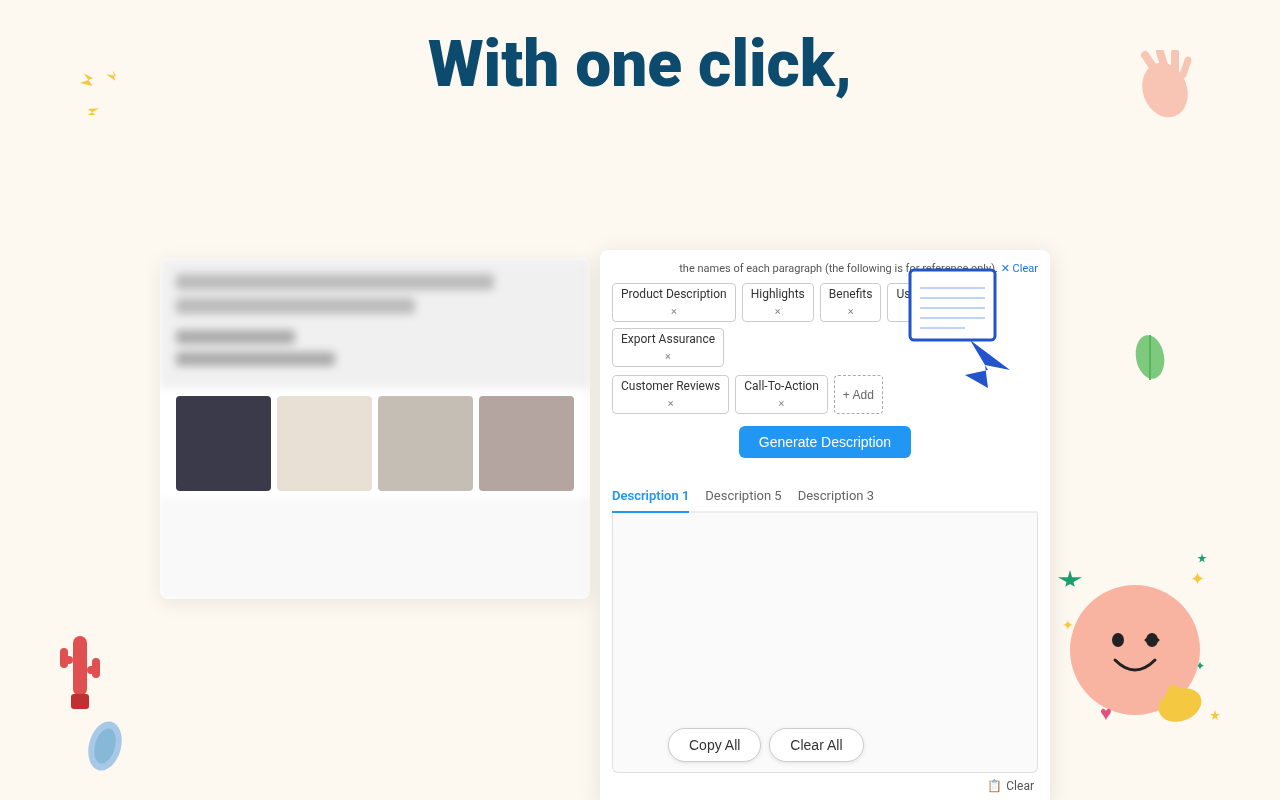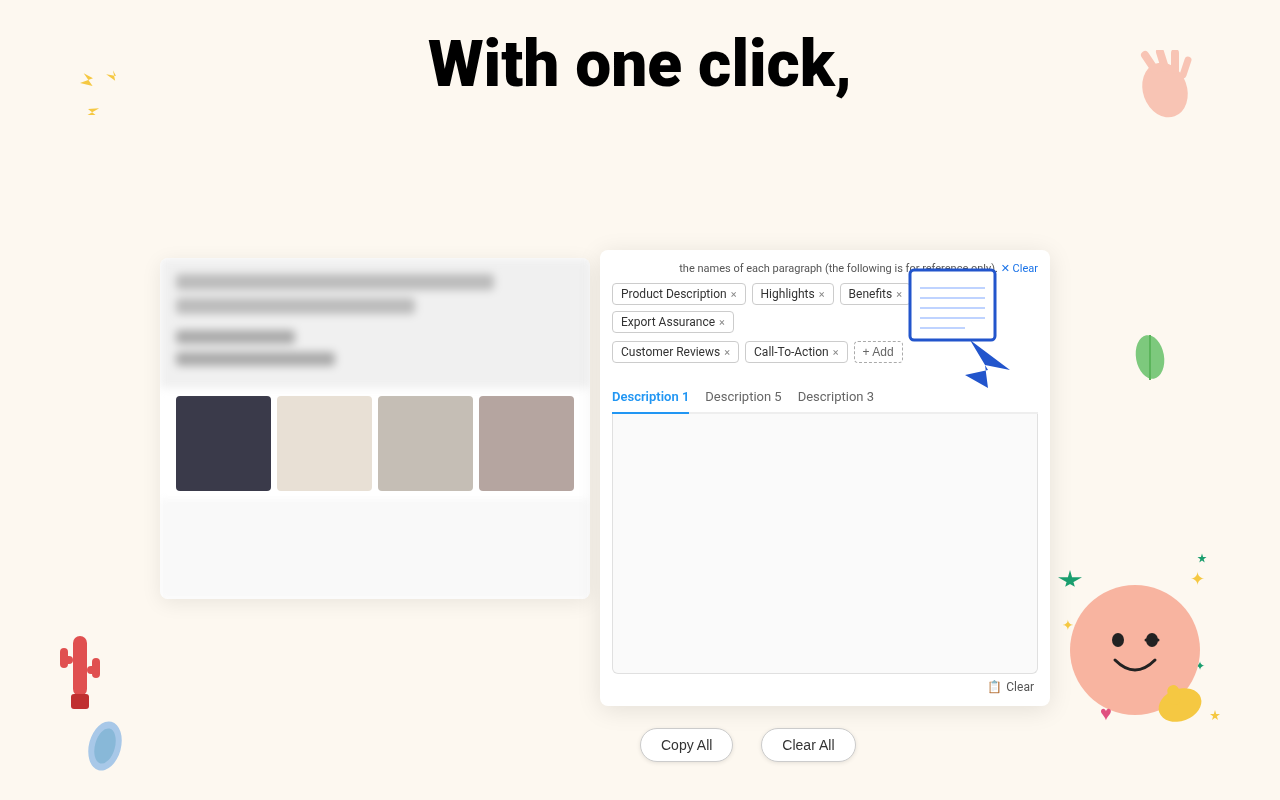--- a/index.html
+++ b/index.html
@@ -17,21 +17,21 @@
     .hero {
       text-align: center;
       padding-top: 30px;
       position: relative;
       z-index: 2;
     }
 
     .hero-line1 {
       font-size: 64px;
       font-weight: 900;
-      color: #000000;
+      color: #0c4a6e;
       line-height: 1.1;
     }
 
     .hero-line2 {
       font-size: 64px;
       font-weight: 900;
       color: #111;
       line-height: 1.1;
     }
 
@@ -123,20 +123,21 @@
     .tag {
       display: inline-flex;
       align-items: center;
       gap: 4px;
       padding: 3px 8px;
       border: 1px solid #ccc;
       border-radius: 4px;
       font-size: 12px;
       color: #333;
       background: #fff;
+      flex-direction: column;
     }
 
     .tag-x {
       cursor: pointer;
       color: #888;
       font-size: 11px;
     }
 
     .add-tag {
       display: inline-flex;
@@ -213,23 +214,23 @@
       cursor: pointer;
       display: flex;
       align-items: center;
       gap: 4px;
     }
 
     
     .bottom-btns {
       position: absolute;
       bottom: 38px;
-      left: 640px;
-      display: flex;
-      gap: 28px;
+      left: 668px;
+      display: flex;
+      gap: 8px;
       z-index: 10;
     }
 
     .bottom-btn {
       padding: 8px 20px;
       border-radius: 20px;
       border: 1px solid #ccc;
       background: #fff;
       font-size: 14px;
       cursor: pointer;
@@ -387,20 +388,23 @@
       <span>Customer Reviews</span>
       <span class="tag-x">×</span>
     </span>
     <span class="tag">
       <span>Call-To-Action</span>
       <span class="tag-x">×</span>
     </span>
     <button class="add-tag">+ Add</button>
   </div>
 
+  <div class="generate-btn-row">
+    <button class="generate-btn">Generate Description</button>
+  </div>
 
   <div class="desc-tabs">
     <div class="desc-tab active">Description 1</div>
     <div class="desc-tab">Description 5</div>
     <div class="desc-tab">Description 3</div>
   </div>
 
   <div class="desc-content"></div>
 
   <div class="copy-bottom">

